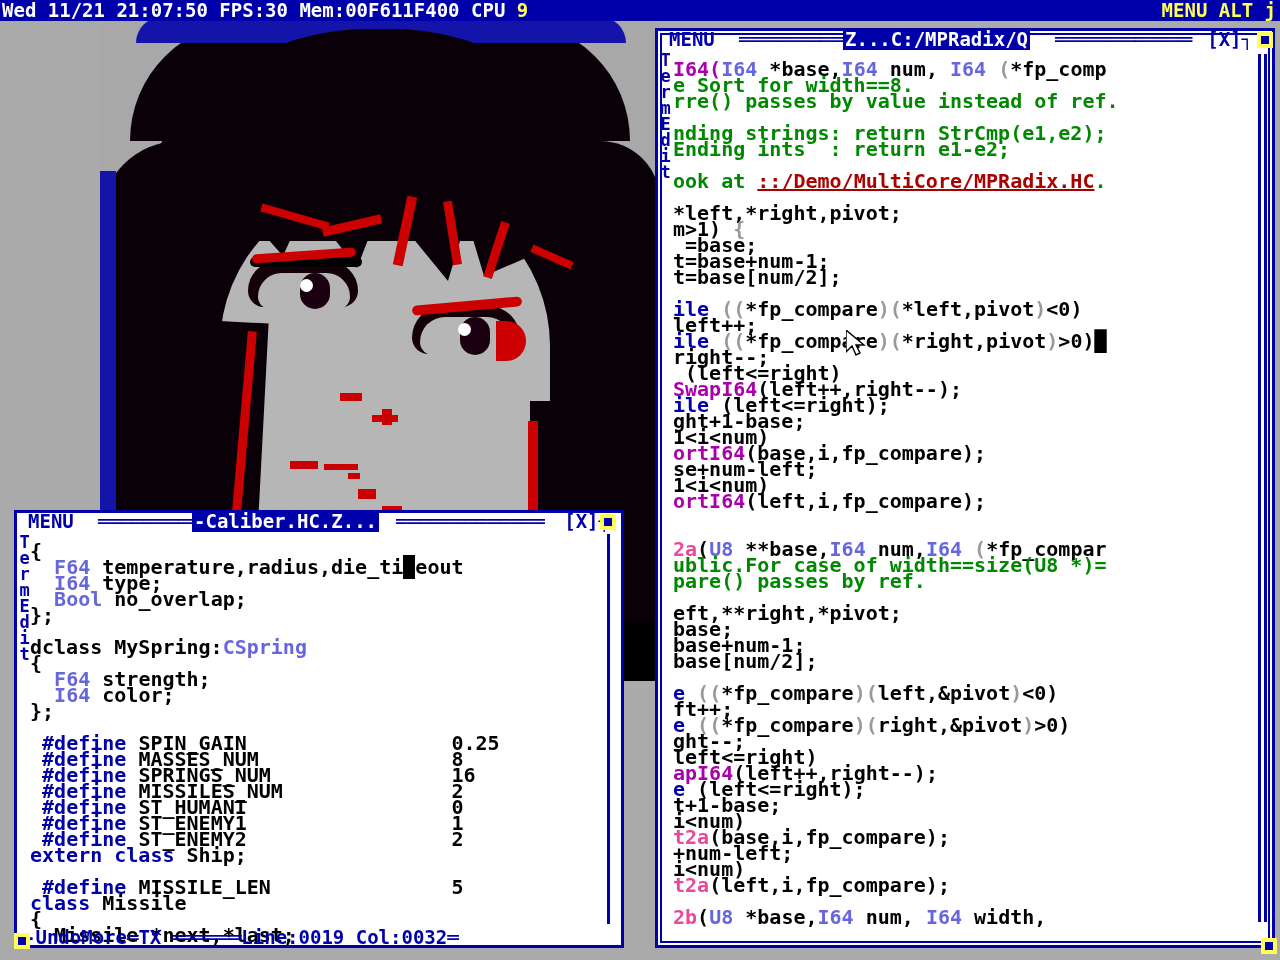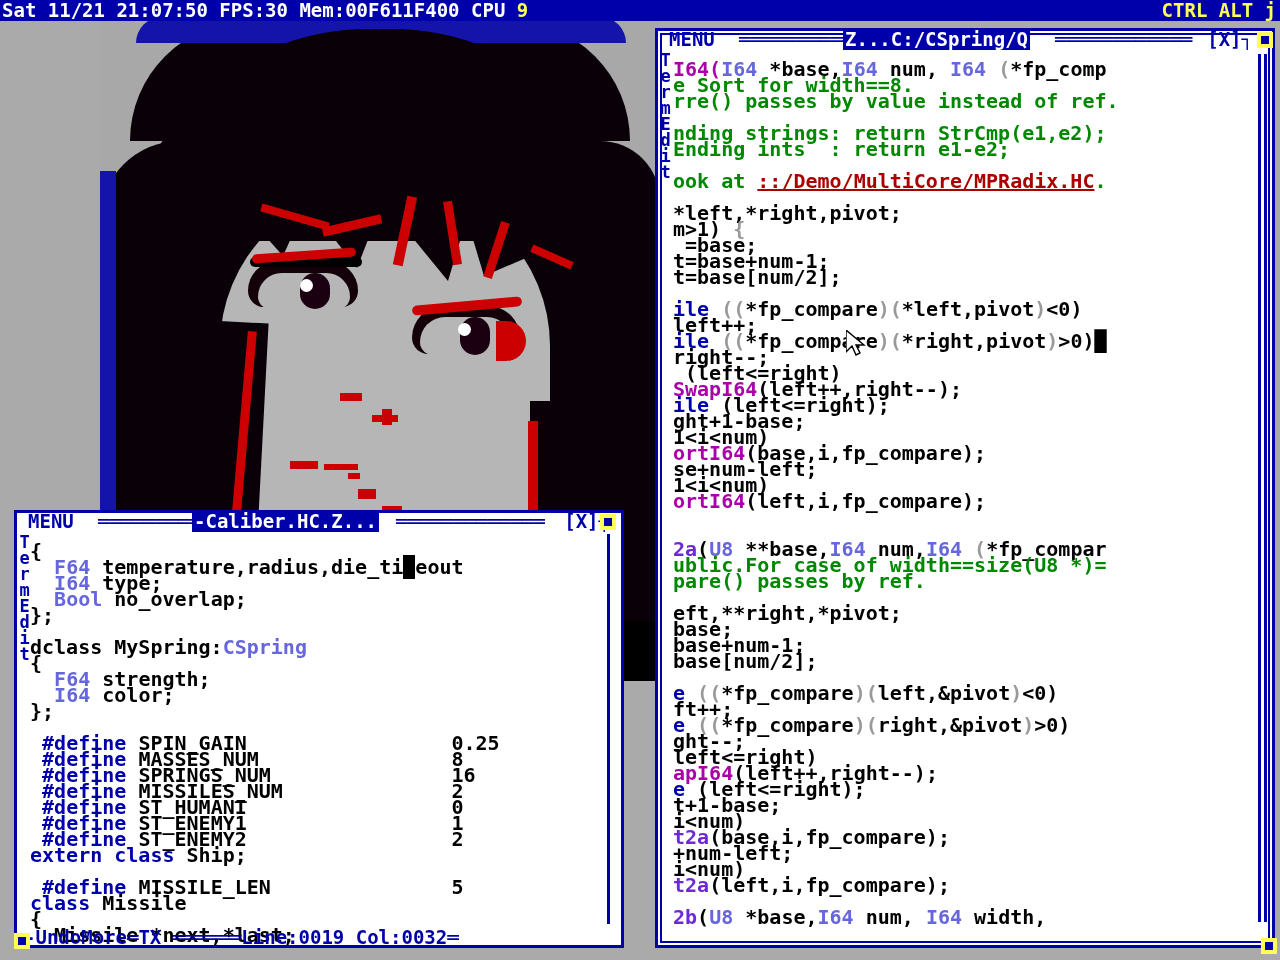--- a/index.html
+++ b/index.html
@@ -51,38 +51,38 @@
   .vscroll{position:absolute;width:3px;background:#0000aa;}
 
   
   .code{position:absolute;white-space:pre;font-size:20px;line-height:16px;
         font-family:"DejaVu Sans Mono",monospace;font-weight:bold;letter-spacing:0px;}
   .code .ln{display:block;height:16px;white-space:pre;}
   .k{color:#0000aa;}        
   .t{color:#6666dd;}        
   .c{color:#008800;}        
   .f{color:#aa00aa;}        
-  .fp{color:#6d28d9;}       
+  .fp{color:#ec4899;}       
   .p{color:#999999;}        
   .d{color:#000000;}        
   .lnk{color:#aa0000;text-decoration:underline;}
   .cur{background:#000000;color:#000000;}
 
   
   #mouse{position:absolute;width:0;height:0;pointer-events:none;}
   #mouse svg{position:absolute;left:0;top:0;}
 </style>
 </head>
 <body>
 
 <div id="screen">
 
   <div id="topbar">
-    <span class="tb-left"><span>Sat 11/21 21:07:50 FPS:30 Mem:00F611F400 CPU </span><span class="yel">9</span></span>
-    <span class="tb-right">CTRL ALT j</span>
+    <span class="tb-left"><span>Wed 11/21 21:07:50 FPS:30 Mem:00F611F400 CPU </span><span class="yel">9</span></span>
+    <span class="tb-right">MENU ALT j</span>
   </div>
 
   <div id="wallpaper">
     <div id="wall-inner">
 
       <div class="face" style="left:0;top:0;width:560px;height:660px;background:#a8a8a8;"></div>
 
       <div class="hair" style="left:30px;top:0px;width:500px;height:120px;border-radius:250px 250px 0 0;"></div>
       <div class="blu" style="left:36px;top:-4px;width:490px;height:26px;border-radius:245px 245px 0 0;"></div>
       <div class="hair" style="left:24px;top:8px;width:512px;height:300px;border-radius:256px 256px 60px 60px;"></div>
@@ -145,21 +145,21 @@
     </div>
   </div>
 
   <div class="win" id="win-right" style="left:655px;top:28px;width:620px;height:920px;">
     <div class="win-border"></div>
     <div class="win-border2"></div>
 
     <div class="titlebar">
       <span class="tb-menu">MENU</span>
       <span class="tb-dash-l">══════════════</span>
-      <span class="tb-title" style="left:188px;">Z...C:/CSpring/Q</span>
+      <span class="tb-title" style="left:188px;">Z...C:/MPRadix/Q</span>
       <span class="tb-dash-r" style="left:400px;">════════════</span>
       <span class="tb-close" style="right:22px;">[X]┐</span>
     </div>
 
     <div class="sidelabel">
         <div>T</div>
         <div>e</div>
         <div>r</div>
         <div>m</div>
         <div>E</div>

